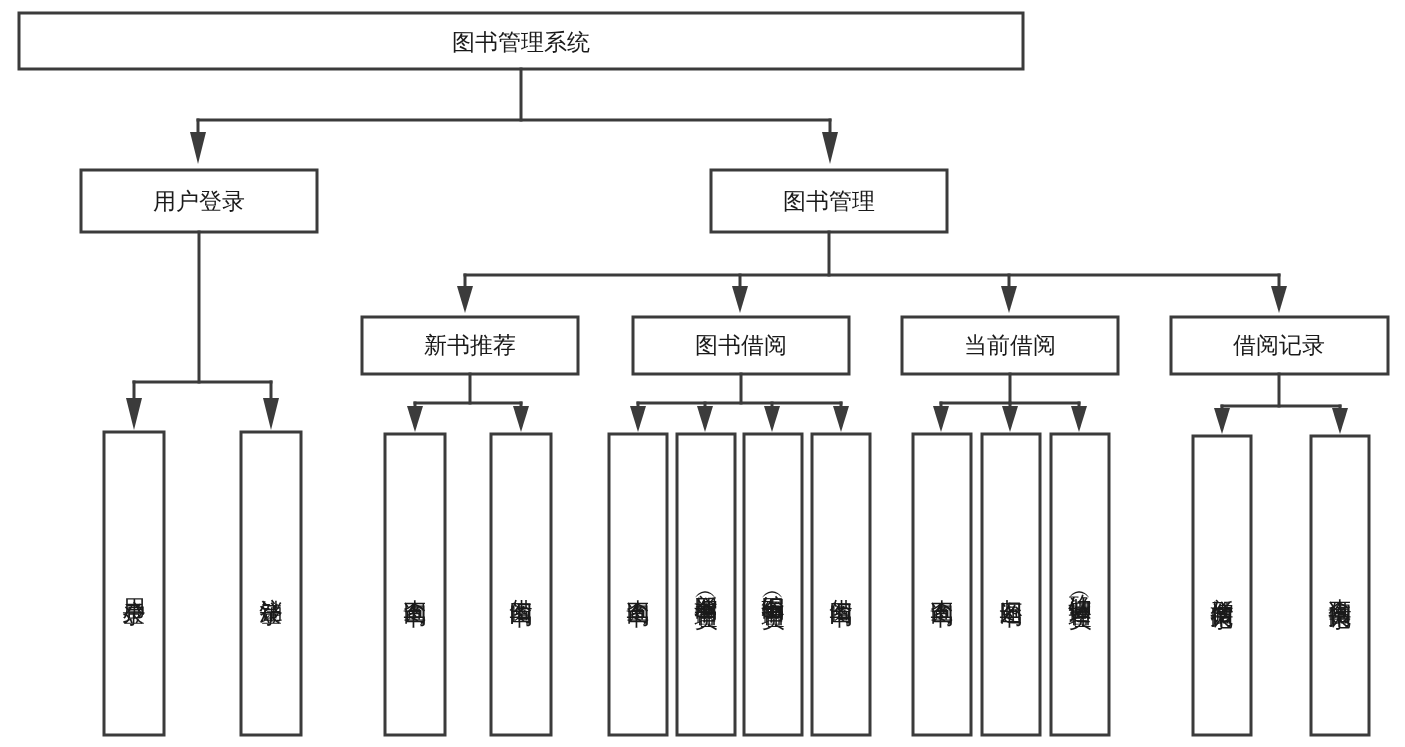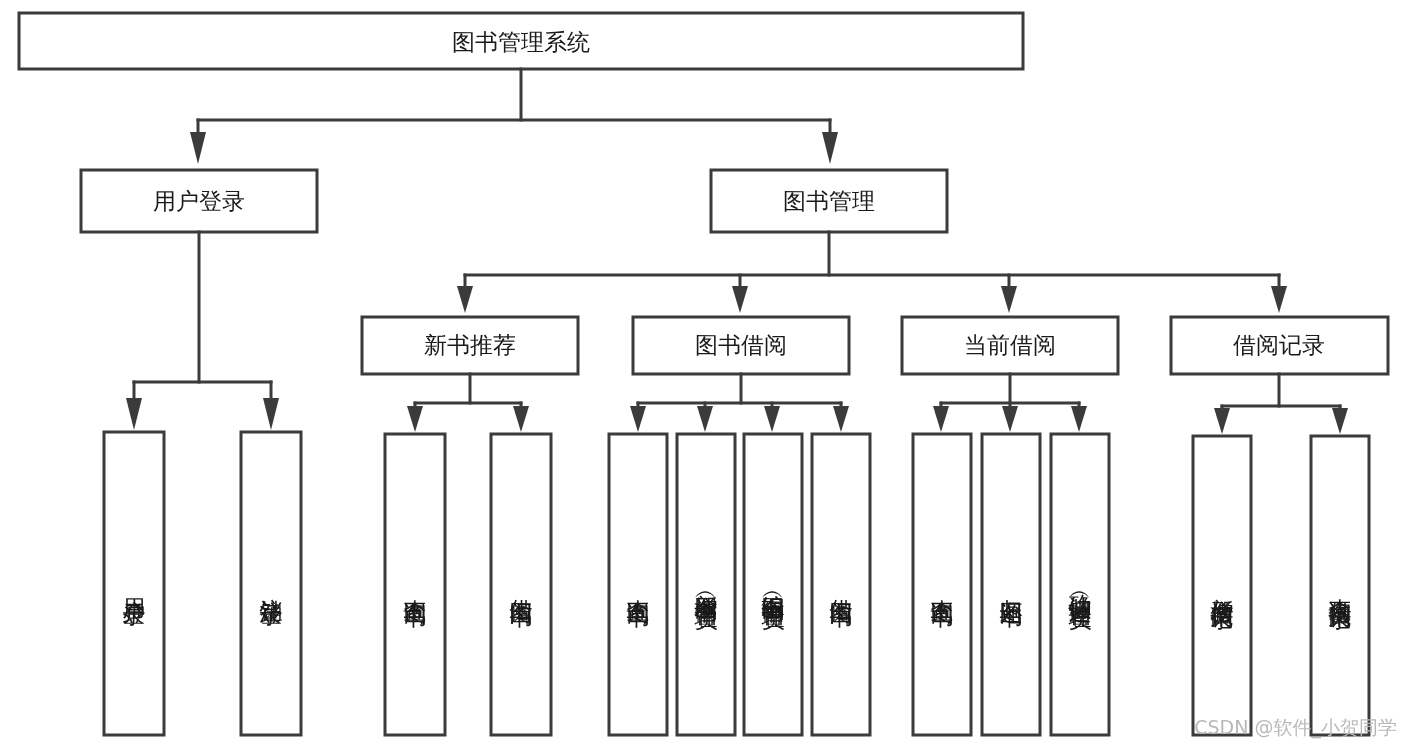--- a/index.html
+++ b/index.html
@@ -215,15 +215,14 @@
   <div class="node-label-v" style="left:744px; top:434px; width:58px; height:301px; display:flex; align-items:center; justify-content:center;">编辑图书（管理员）</div>
   <div class="node-label-v" style="left:812px; top:434px; width:58px; height:301px; display:flex; align-items:center; justify-content:center;">借阅图书</div>
 
   <div class="node-label-v" style="left:913px; top:434px; width:58px; height:301px; display:flex; align-items:center; justify-content:center;">查询图书</div>
   <div class="node-label-v" style="left:982px; top:434px; width:58px; height:301px; display:flex; align-items:center; justify-content:center;">归还图书</div>
   <div class="node-label-v" style="left:1051px; top:434px; width:58px; height:301px; display:flex; align-items:center; justify-content:center;">确认归还（管理员）</div>
 
   <div class="node-label-v" style="left:1193px; top:436px; width:58px; height:299px; display:flex; align-items:center; justify-content:center;">新增借阅记录</div>
   <div class="node-label-v" style="left:1311px; top:436px; width:58px; height:299px; display:flex; align-items:center; justify-content:center;">查询借阅记录</div>
 
-  <div class="watermark">CSDN @软件_小贺同学</div>
 
 </div>
 
 </body></html>

